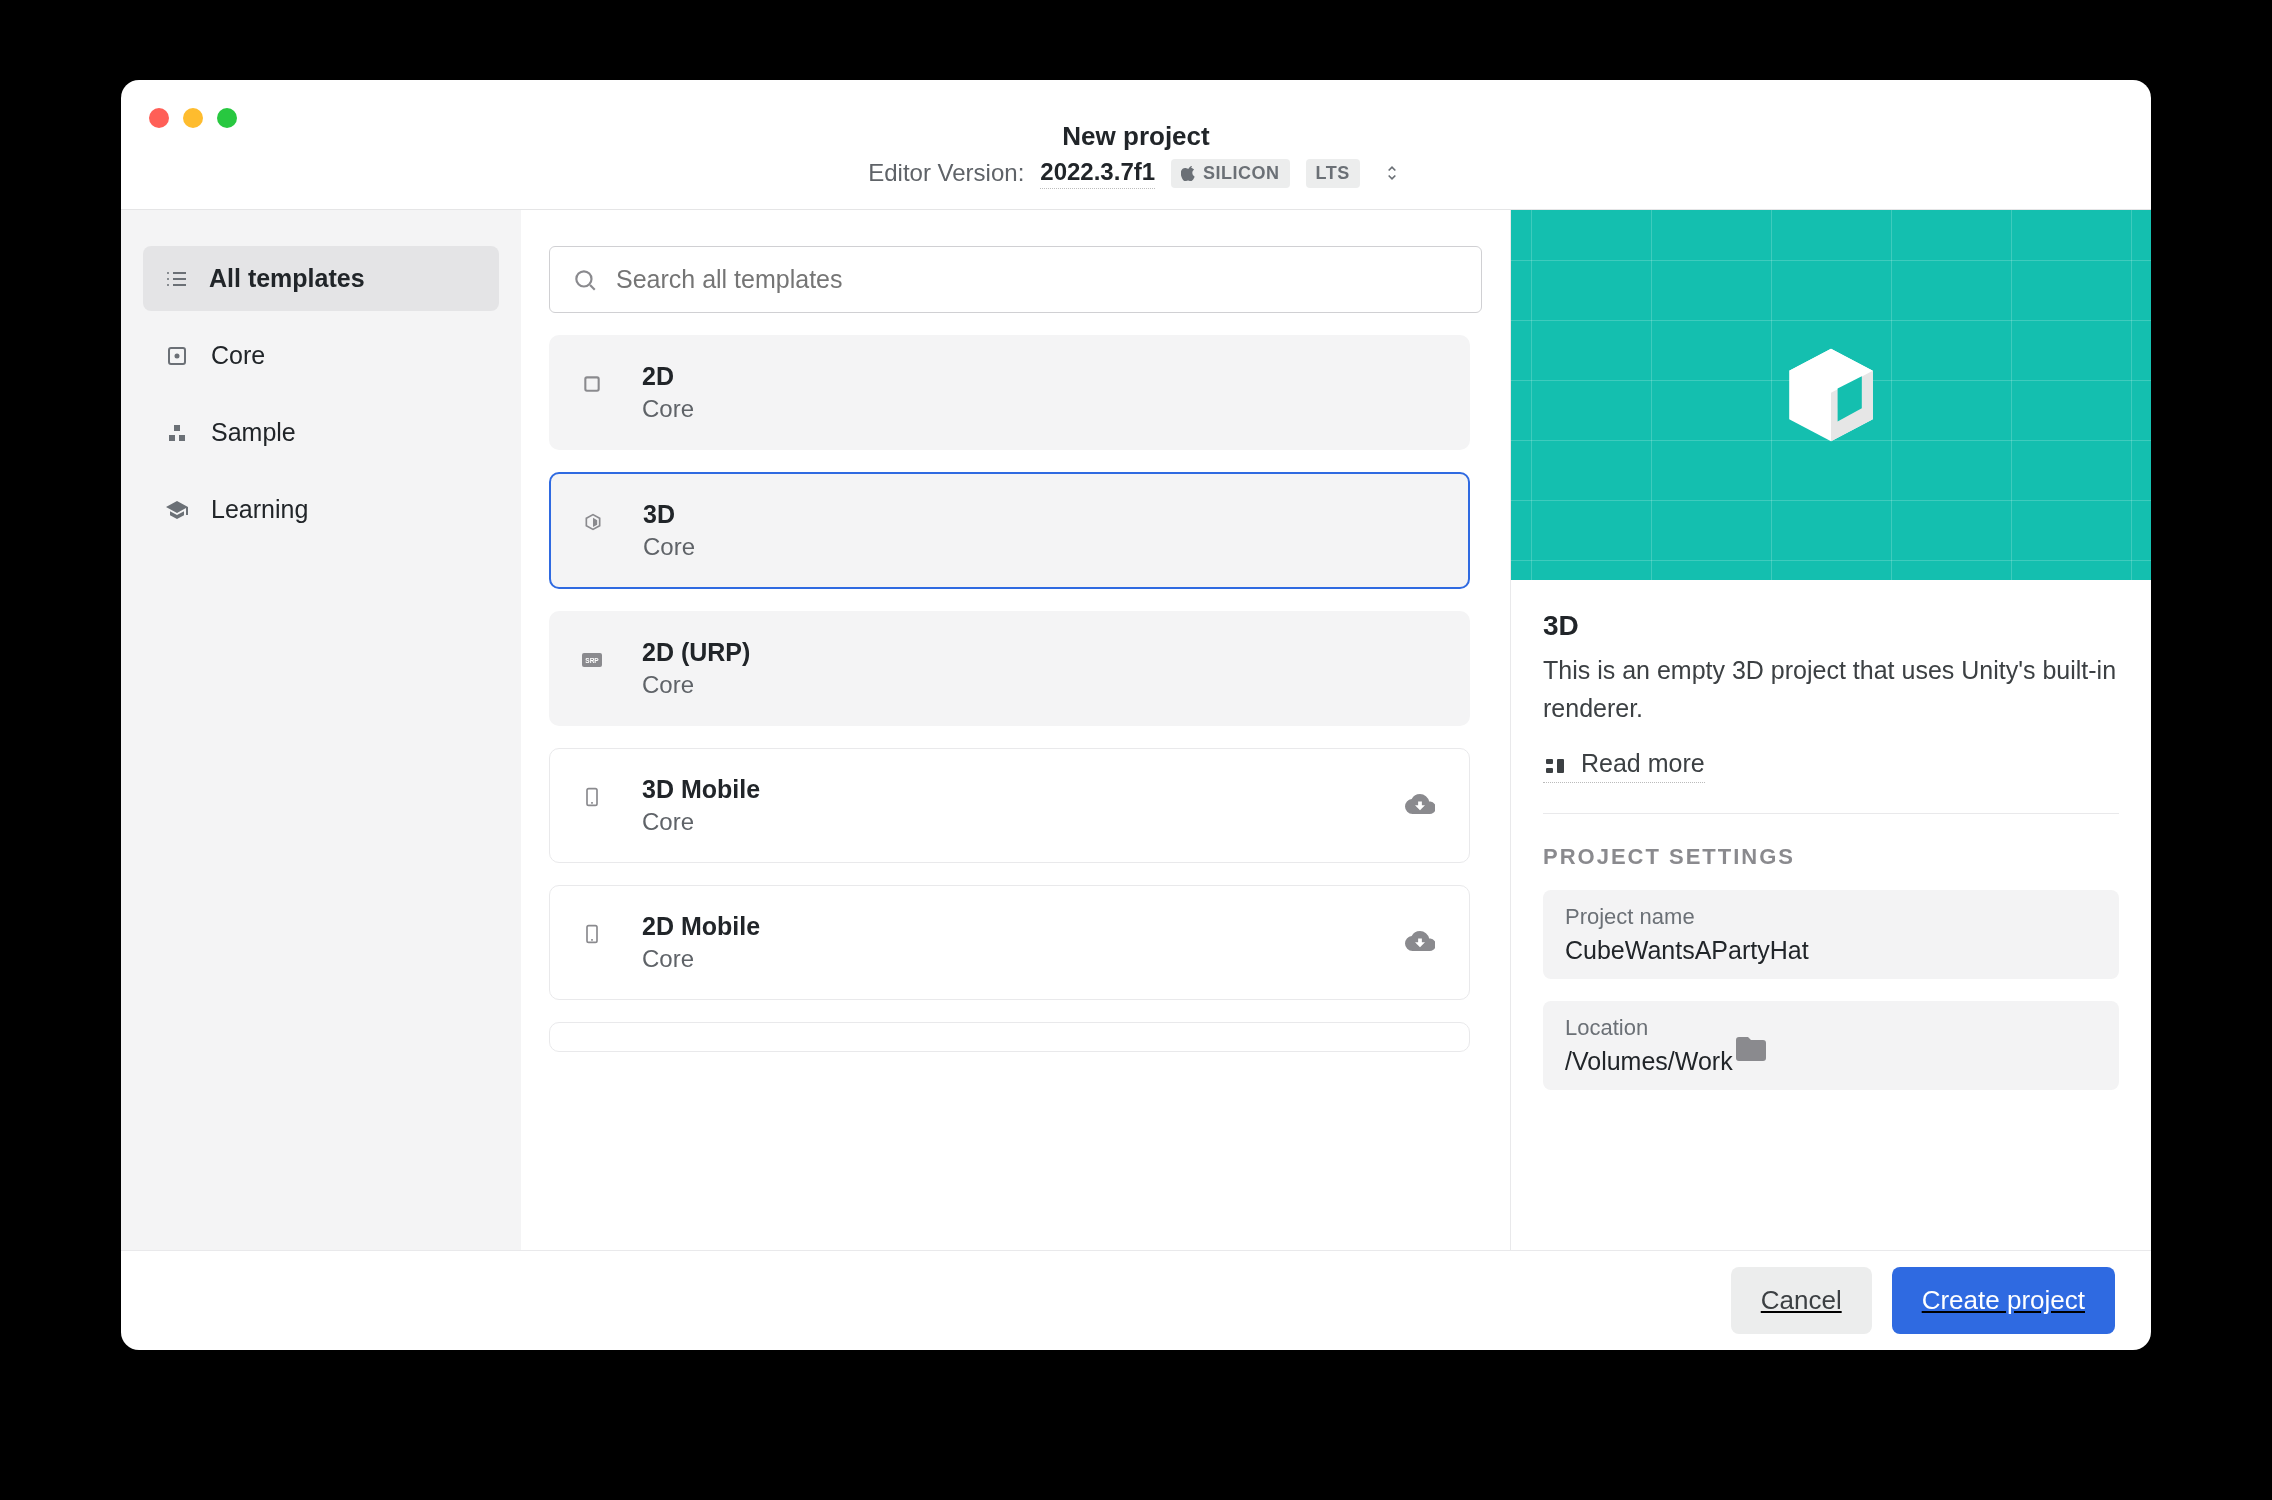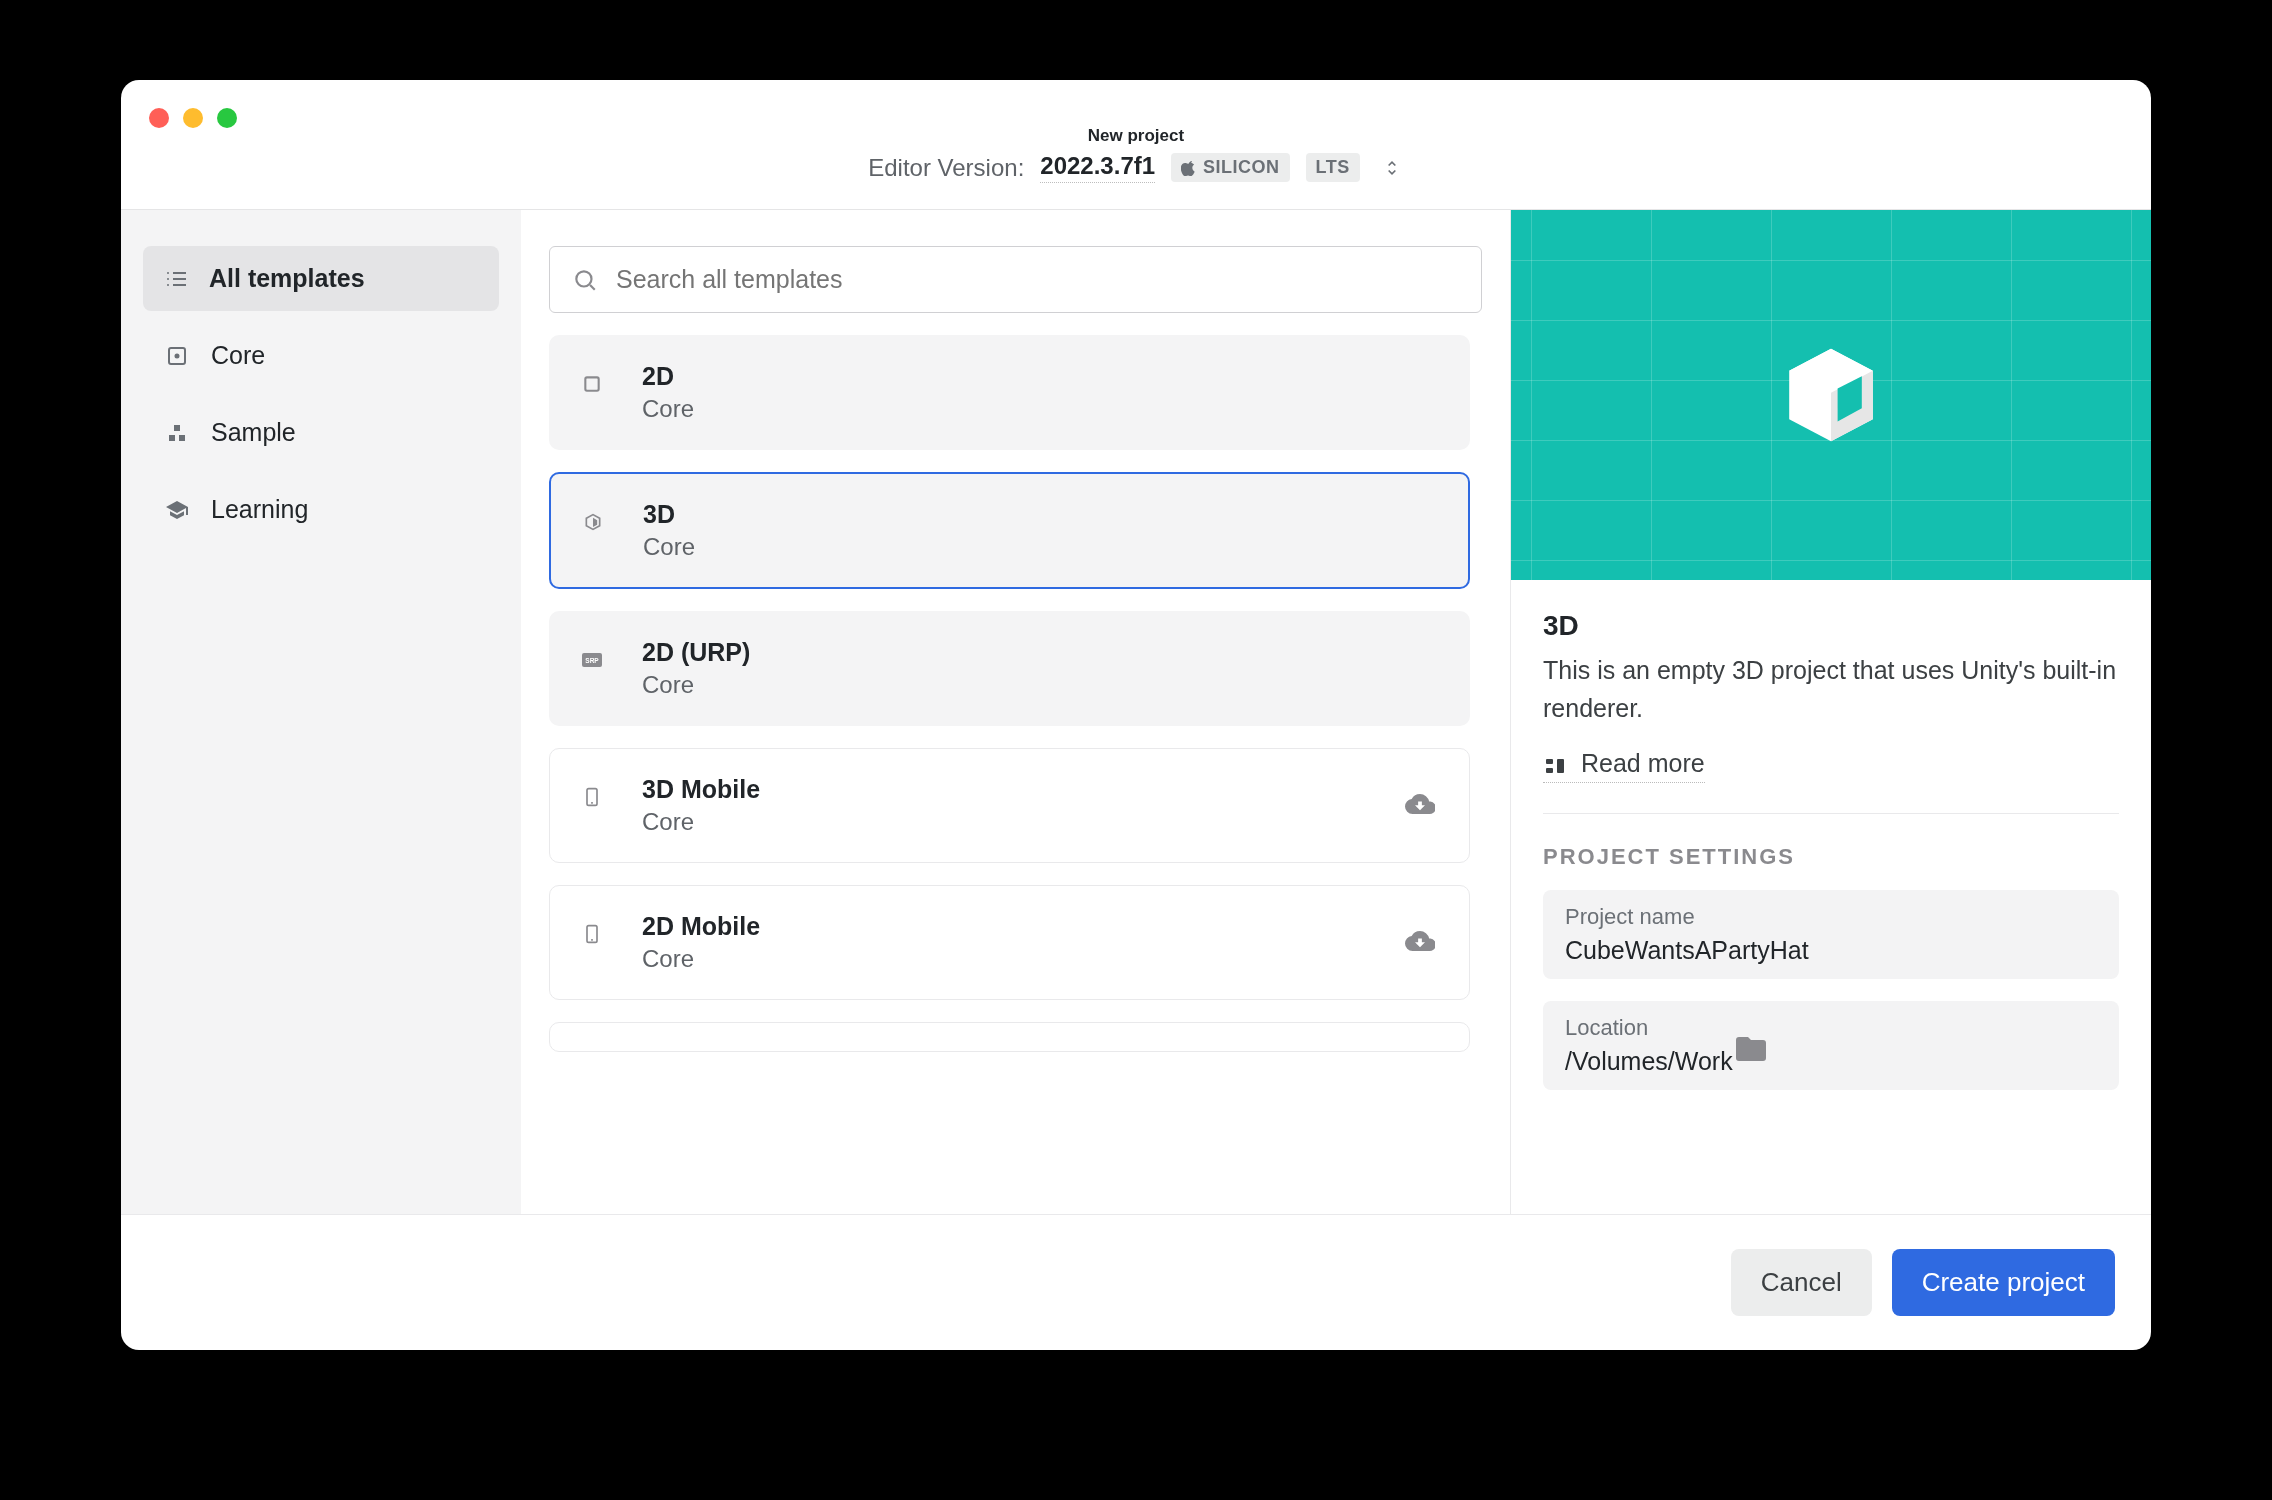--- a/index.html
+++ b/index.html
@@ -36,21 +36,21 @@
   position: absolute;
   top: 28px;
   left: 28px;
   display: flex;
   gap: 14px;
 }
 .traffic span {
   width: 20px; height: 20px; border-radius: 50%; display: block;
 }
 .tr-close{background:#ff5f57;} .tr-min{background:#febc2e;} .tr-max{background:#28c840;}
-.title-main { font-size: 17px; font-weight: 600; color:#212529;margin-top:20px;}
+.title-main { font-size: 26px; font-weight: 600; color:#212529;margin-top:20px;}
 .version-row { display:flex; align-items:center; gap:16px; margin-top:6px; font-size:24px; color:#5f6368;}
 .version-label{}
 .version-value{ font-weight:700; color:#212529; border-bottom: 1px dotted #bdbdbd; padding-bottom:2px;}
 .badge{ display:inline-flex; align-items:center; gap:6px; background:#eceded; color:#6b7076; border-radius:4px; padding:4px 10px; font-size:18px; font-weight:600; letter-spacing:0.5px;}
 .badge svg{width:16px;height:16px;}
 .sort-icon{ width:22px; display:flex; flex-direction:column; gap:4px; margin-left:6px;}
 .sort-icon svg{width:20px;height:20px;stroke:#6b7076;}
 .body { flex:1; display:flex; min-height:0;}
 .sidebar{
   width: 400px;
@@ -112,21 +112,21 @@
 .readmore svg{width:24px;height:24px;}
 .divider{ height:1px; background:#e9e9eb; margin:30px 0;}
 .sect-title{ font-size:22px; font-weight:700; letter-spacing:2px; color:#8a8a8e; margin:0 32px;}
 .fields{ padding:20px 32px; display:flex; flex-direction:column; gap:22px;}
 .field{ background:#f3f3f4; border-radius:8px; padding:14px 22px; display:flex; align-items:center; justify-content:flex-start;}
 .field .col{ display:flex; flex-direction:column;}
 .field .lbl{ font-size:22px; color:#6b7076;}
 .field .val{ font-size:25px; color:#212529; margin-top:6px;}
 .field .folder{ width:36px; height:30px; color:#8a8a8e;}
 .footer{
-  height: 136px; border-top:1px solid #e9e9eb; display:flex; justify-content:flex-end; align-items:center; gap:20px; padding:0 36px;
+  height: 100px; border-top:1px solid #e9e9eb; display:flex; justify-content:flex-end; align-items:center; gap:20px; padding:0 36px;text-decoration:underline;
 }
 .btn{ font-size:26px; padding:18px 30px; border-radius:8px; border:0; cursor:pointer;}
 .btn-cancel{ background:#eceded; color:#3c4043;}
 .btn-primary{ background:#2F6AE1; color:#fff; font-weight:500;}
 </style>
 </head>
 <body>
 
 <div class="window">
   <div class="titlebar">

